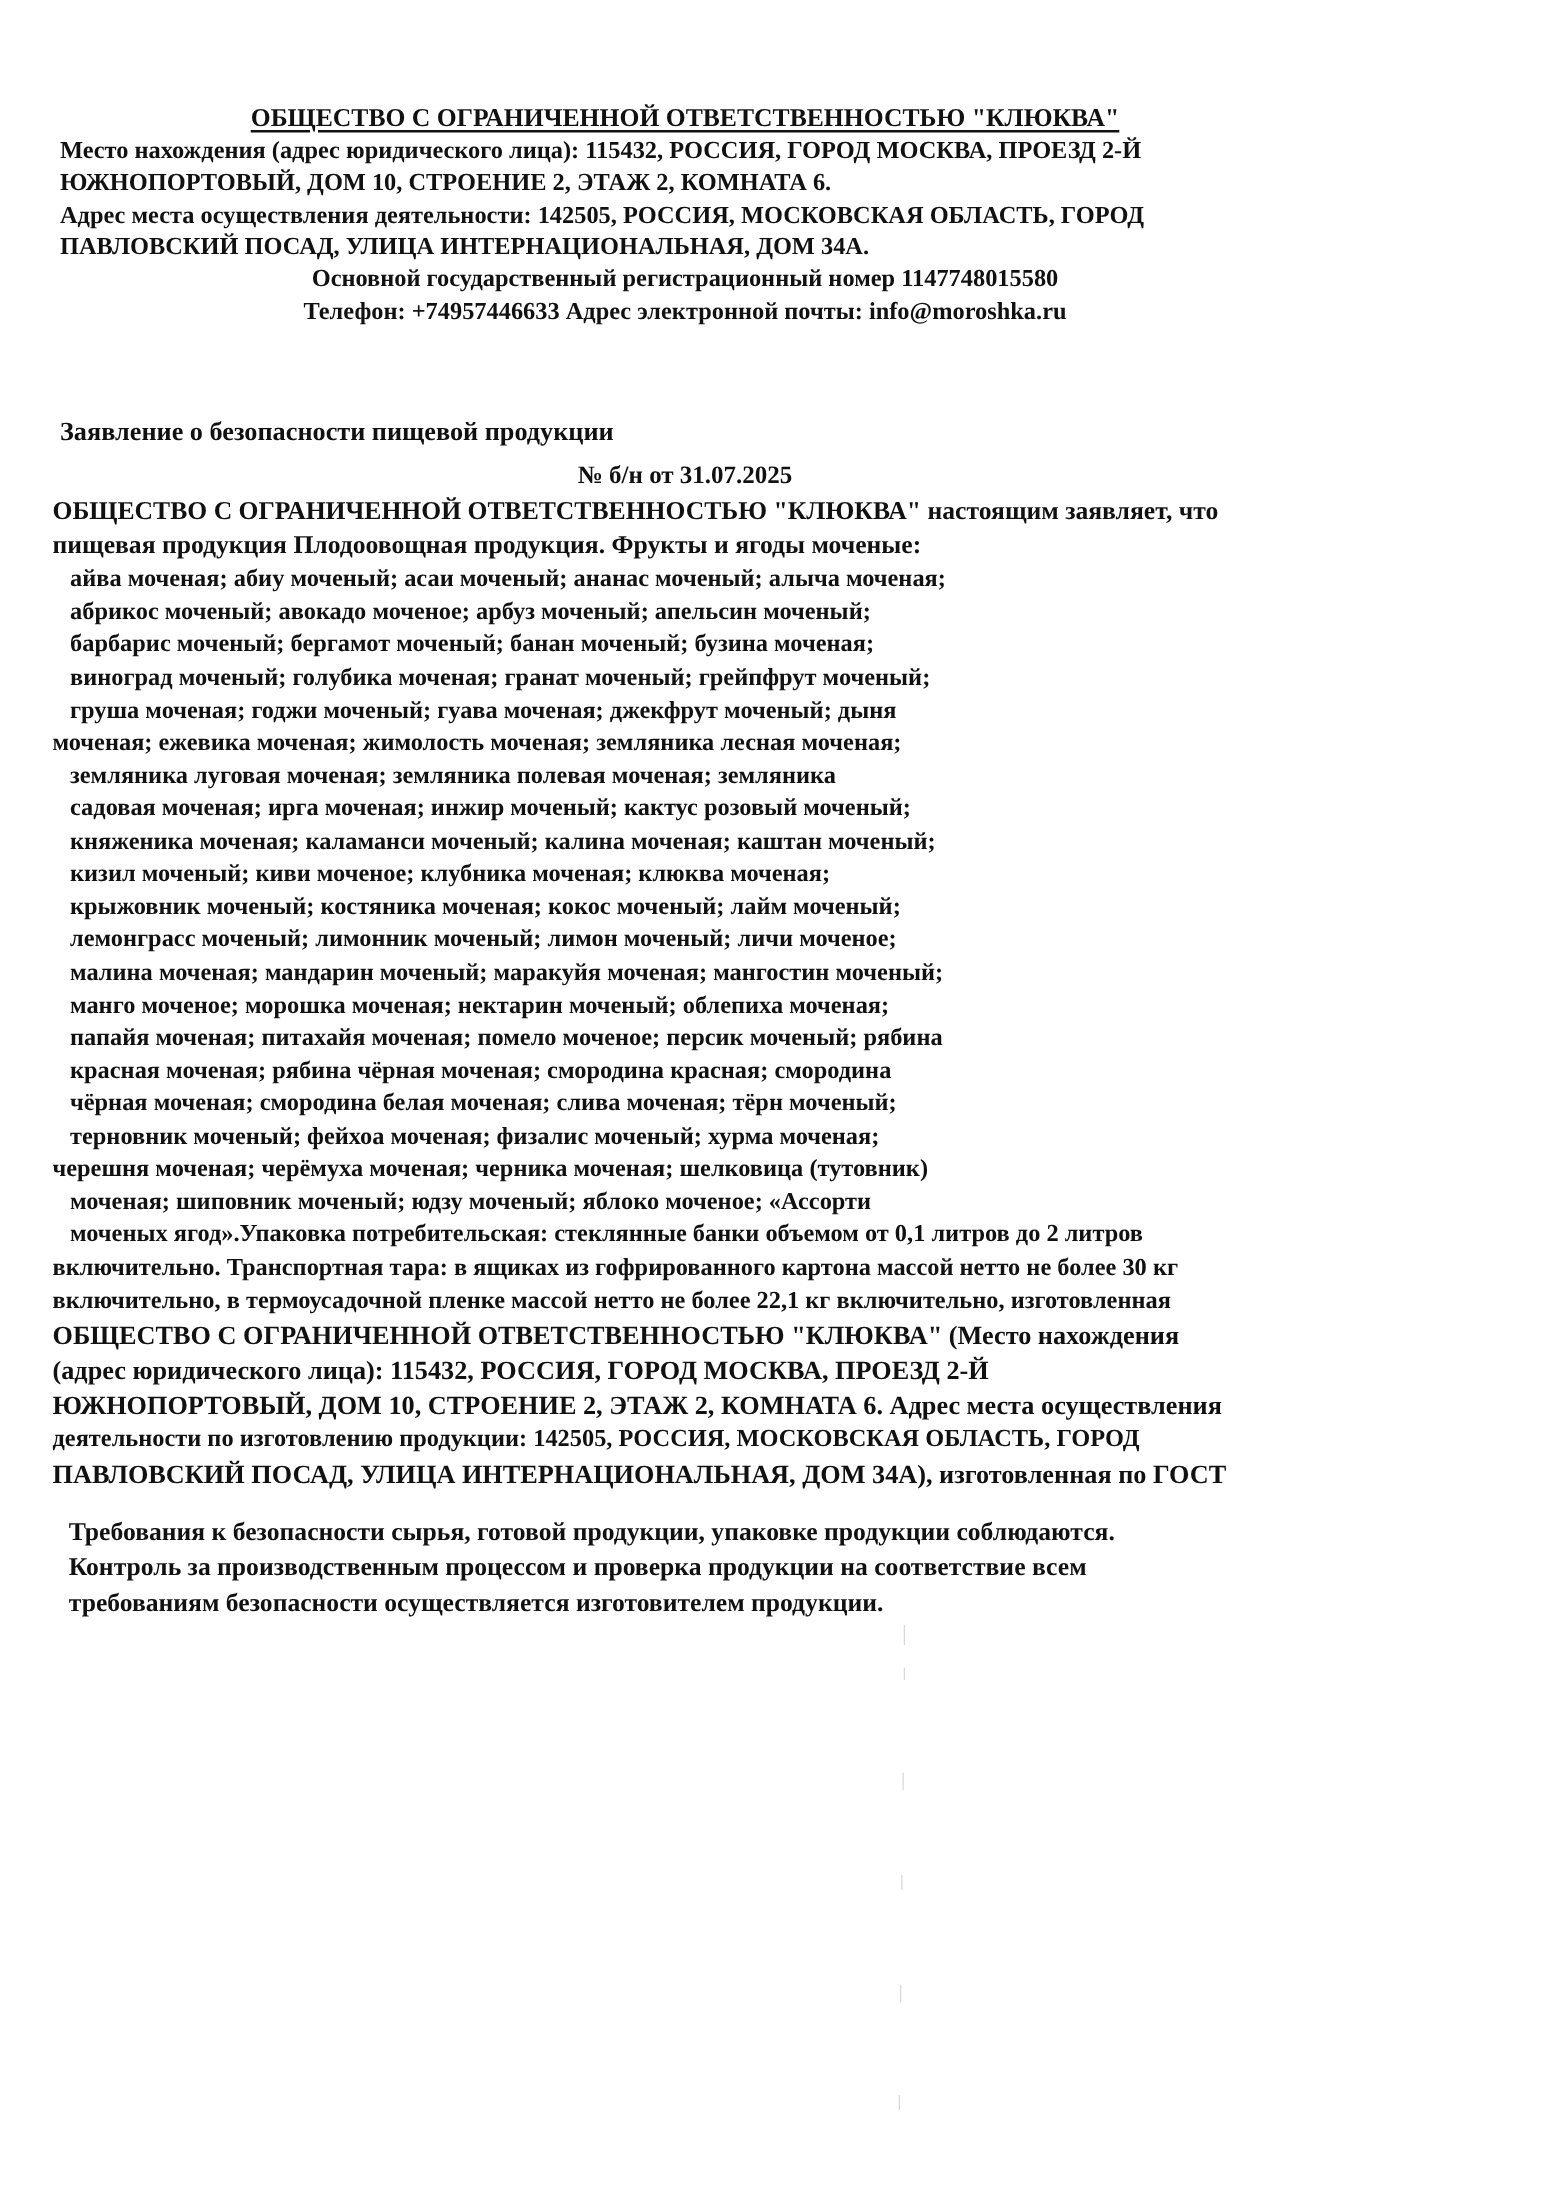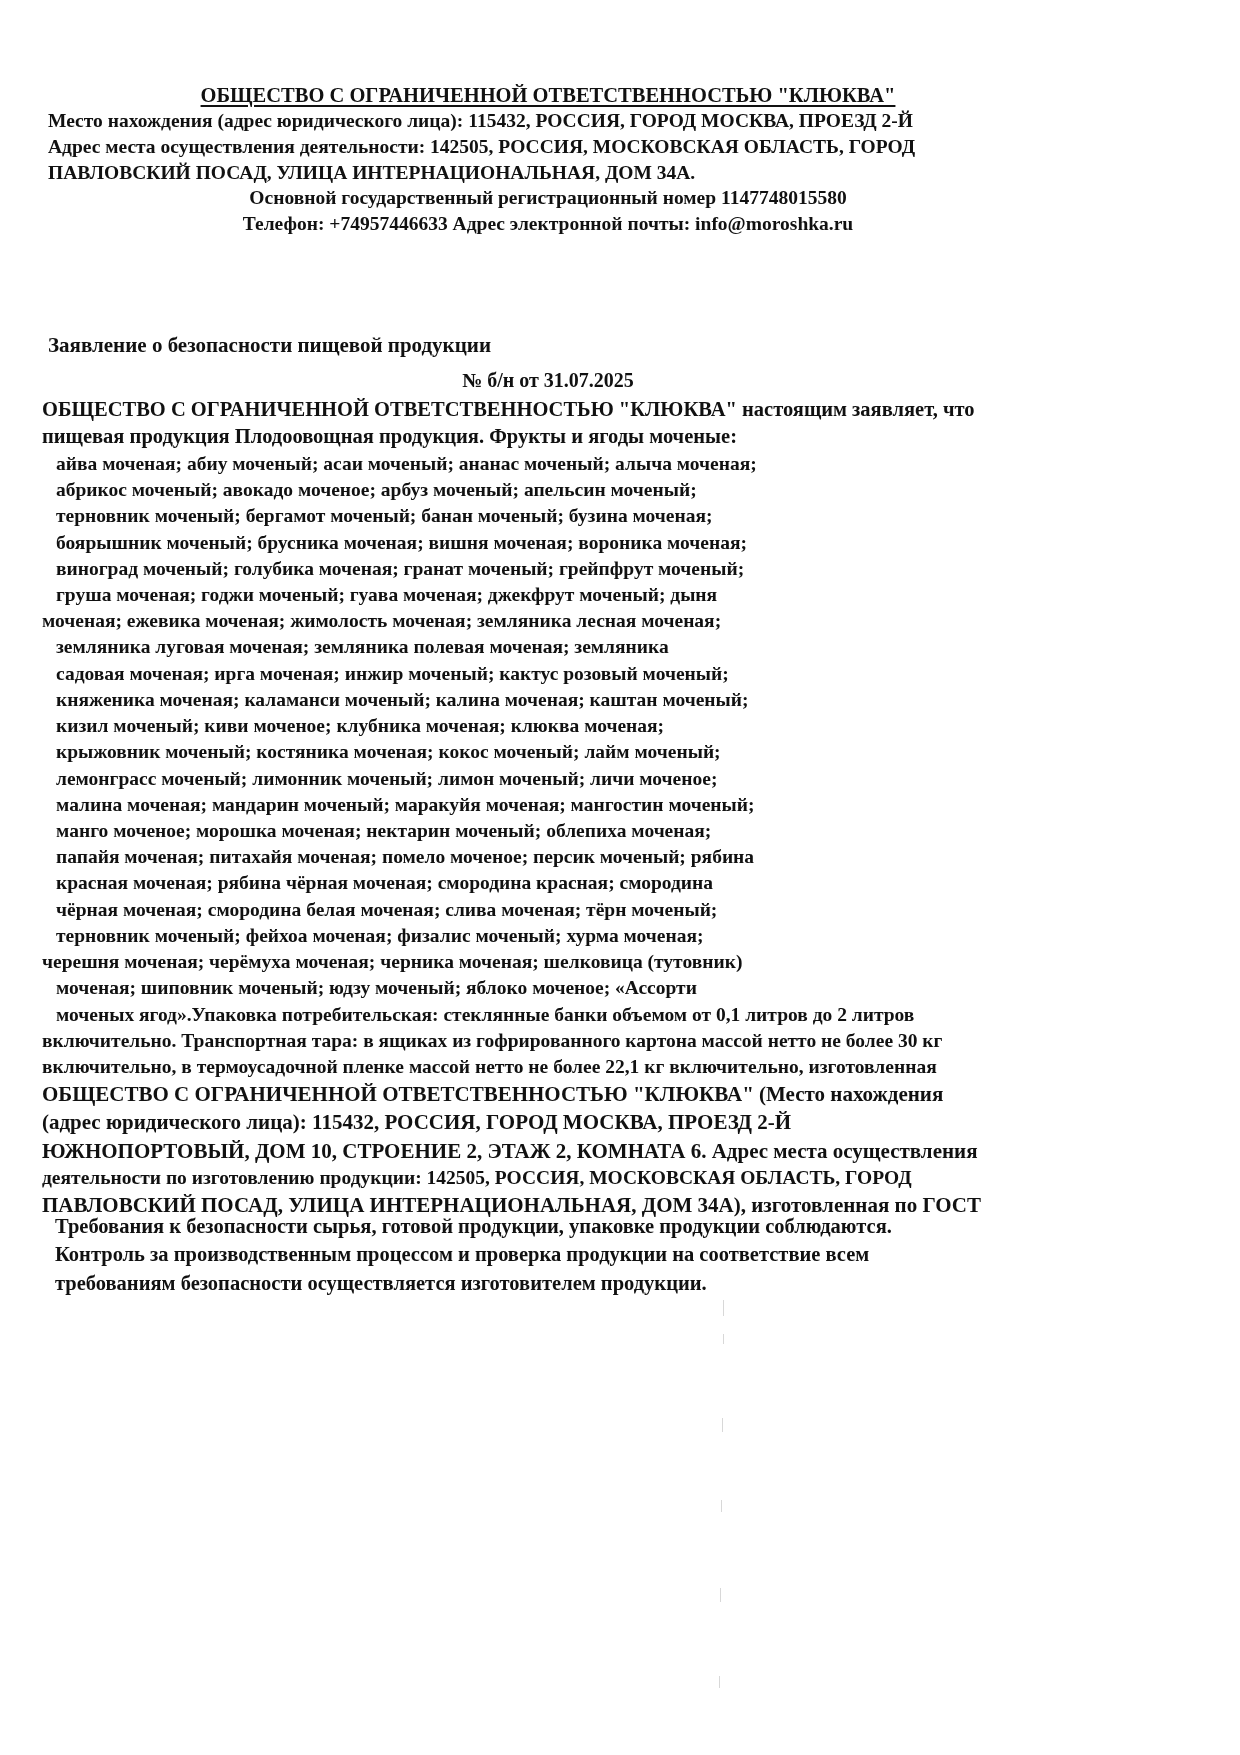--- a/index.html
+++ b/index.html
@@ -121,37 +121,37 @@
   }
 </style>
 </head>
 <body>
 
 <div class="page">
 
   <div class="header">
     <div class="org-title">ОБЩЕСТВО С ОГРАНИЧЕННОЙ ОТВЕТСТВЕННОСТЬЮ "КЛЮКВА"</div>
     <div class="hdr-line">Место нахождения (адрес юридического лица): 115432, РОССИЯ, ГОРОД МОСКВА, ПРОЕЗД 2-Й</div>
+    <div class="hdr-line">ЮЖНОПОРТОВЫЙ, ДОМ 10, СТРОЕНИЕ 2, ЭТАЖ 2, КОМНАТА 6.</div>
     <div class="hdr-line">Адрес места осуществления деятельности: 142505, РОССИЯ, МОСКОВСКАЯ ОБЛАСТЬ, ГОРОД</div>
     <div class="hdr-line">ПАВЛОВСКИЙ ПОСАД, УЛИЦА ИНТЕРНАЦИОНАЛЬНАЯ, ДОМ 34А.</div>
     <div class="hdr-center">Основной государственный регистрационный номер 1147748015580</div>
     <div class="hdr-center">Телефон: +74957446633   Адрес электронной почты: info@moroshka.ru</div>
   </div>
 
   <div class="doc-title">Заявление о безопасности пищевой продукции</div>
   <div class="doc-number">№ б/н от 31.07.2025</div>
 
   <div class="body-block">
     <div class="p-main">ОБЩЕСТВО С ОГРАНИЧЕННОЙ ОТВЕТСТВЕННОСТЬЮ "КЛЮКВА" настоящим заявляет, что</div>
     <div class="p-main">пищевая продукция Плодоовощная продукция. Фрукты и ягоды моченые:</div>
 
     <div class="p-indent">айва моченая; абиу моченый; асаи моченый; ананас моченый; алыча моченая;</div>
     <div class="p-indent">абрикос моченый; авокадо моченое; арбуз моченый; апельсин моченый;</div>
-    <div class="p-indent">терновник моченый; бергамот моченый; банан моченый; бузина моченая;</div>
-    <div class="p-indent">боярышник моченый; брусника моченая; вишня моченая; вороника моченая;</div>
+    <div class="p-indent">барбарис моченый; бергамот моченый; банан моченый; бузина моченая;</div>
     <div class="p-indent">виноград моченый; голубика моченая; гранат моченый; грейпфрут моченый;</div>
     <div class="p-indent">груша моченая; годжи моченый; гуава моченая; джекфрут моченый; дыня</div>
     <div class="p-tail">моченая; ежевика моченая; жимолость моченая; земляника лесная моченая;</div>
     <div class="p-indent">земляника луговая моченая; земляника полевая моченая; земляника</div>
     <div class="p-indent">садовая моченая; ирга моченая; инжир моченый; кактус розовый моченый;</div>
     <div class="p-indent">княженика моченая; каламанси моченый; калина моченая; каштан моченый;</div>
     <div class="p-indent">кизил моченый; киви моченое; клубника моченая; клюква моченая;</div>
     <div class="p-indent">крыжовник моченый; костяника моченая; кокос моченый; лайм моченый;</div>
     <div class="p-indent">лемонграсс моченый; лимонник моченый; лимон моченый; личи моченое;</div>
     <div class="p-indent">малина моченая; мандарин моченый; маракуйя моченая; мангостин моченый;</div>

